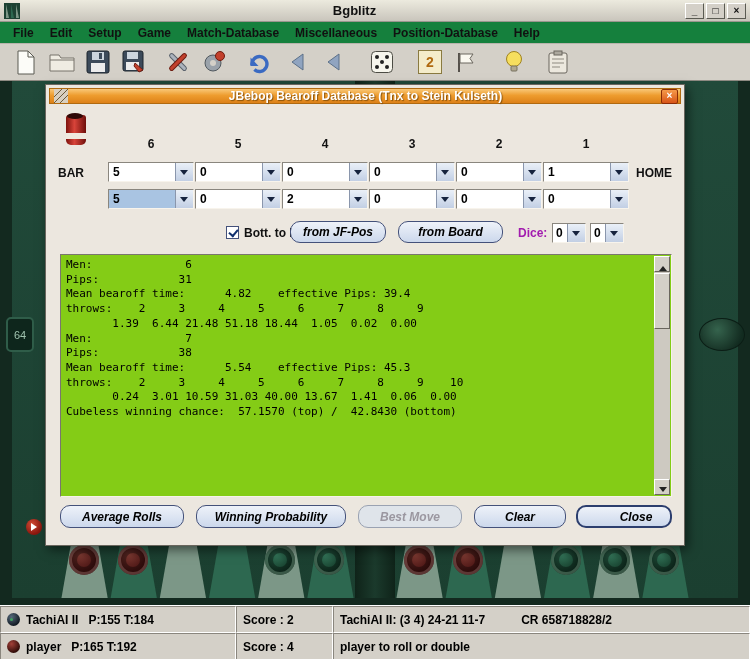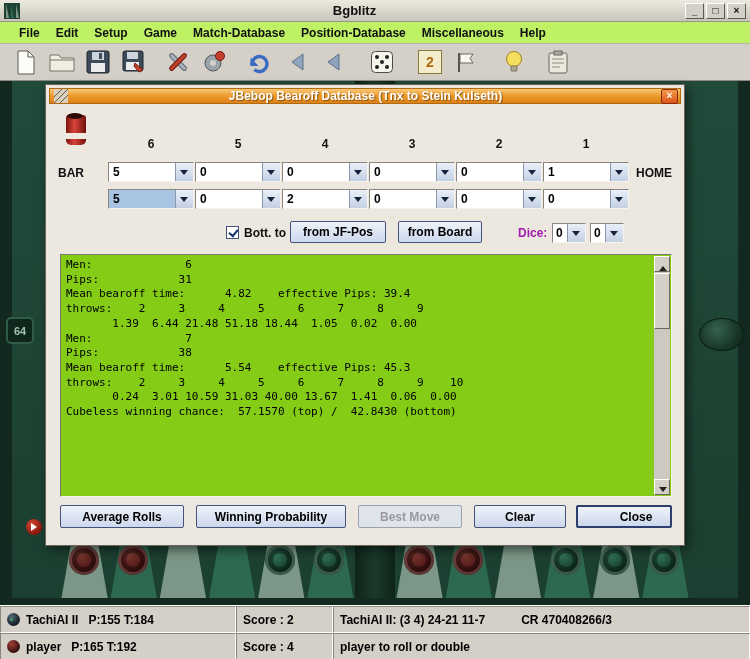--- a/index.html
+++ b/index.html
@@ -10,22 +10,22 @@
   .titlebar { position:absolute; top:0; left:0; right:0; height:22px;
     background:linear-gradient(#eceade,#c9c5bc); border-bottom:1px solid #9a968e;
     display:flex; align-items:center; padding:0 4px; }
   .app-icon { width:16px; height:16px; margin-right:4px; display:inline-block; }
   .window-title { flex:1; text-align:center; font-weight:bold; font-size:13px; color:#111; }
   .win-btns { display:flex; gap:2px; }
   .win-btn { width:19px; height:16px; background:#d4d0c8; border:1px solid;
     border-color:#ffffff #5a5a52 #5a5a52 #ffffff; font-size:10px; font-weight:bold;
     text-align:center; line-height:13px; color:#111; cursor:default; }
 
-  .menubar { position:absolute; top:22px; left:0; right:0; height:22px; background:#bef264;
-    display:flex; align-items:center; padding-left:11px; border-bottom:1px solid #b8b4ac; }
+  .menubar { position:absolute; top:22px; left:0; right:0; height:22px; background:#15803d;
+    display:flex; align-items:center; padding-left:5px; border-bottom:1px solid #b8b4ac; }
   .menu-item { font-size:12px; font-weight:bold; color:#111; padding:0 8px; height:22px; line-height:22px; }
 
   .toolbar { position:absolute; top:44px; left:0; right:0; height:37px; background:#d4d0c8;
     border-bottom:1px solid #8e8a82; display:flex; align-items:center; padding-left:8px; }
   .tool { width:36px; height:30px; display:flex; align-items:center; justify-content:center; }
   .m8{margin-left:8px}.m4{margin-left:4px}.m12{margin-left:12px}
   .two-box { width:24px; height:24px; margin-left:18px; margin-right:6px; background:#f4ecca;
     border:1px solid #8a7a40; display:flex; align-items:center; justify-content:center; }
   .two-glyph { font-size:14px; font-weight:bold; color:#b06a10; }
 
@@ -39,22 +39,22 @@
   .points.left { left:60px; width:295px; }
   .points.right { left:395px; width:295px; }
   .point { flex:1; clip-path:polygon(50% 0,3% 100%,97% 100%); }
   .points .point:nth-child(odd) { background:#7c9787; }
   .points .point:nth-child(even) { background:#2d6850; }
   .checker { position:absolute; width:30px; height:30px; border-radius:50%; top:464px; }
   .checker.maroon { background:radial-gradient(circle at 38% 32%,#7e3a32,#4a1514 58%,#2c0a08);
     box-shadow:inset 0 0 0 3px rgba(220,170,160,.28), inset 0 0 0 8px rgba(0,0,0,.35); }
   .checker.green { background:radial-gradient(circle at 38% 32%,#34765a,#163e2c 58%,#0b2418);
     box-shadow:inset 0 0 0 3px rgba(180,225,195,.28), inset 0 0 0 8px rgba(0,0,0,.35); }
-  .cube { position:absolute; left:6px; top:236px; width:28px; height:27px; background:#0e261c;
-    border:2px solid #2f5d49; border-radius:5px; color:#9fc2ae; font-size:11px; font-weight:bold;
+  .cube { position:absolute; left:6px; top:236px; width:28px; height:35px; background:#0e261c;
+    border:2px solid #2f5d49; border-radius:5px; color:#9fc2ae; font-size:11px; font-weight:normal;
     display:flex; align-items:center; justify-content:center; }
   .side-pill { position:absolute; left:699px; top:237px; width:46px; height:33px; border-radius:50%;
     background:radial-gradient(circle at 40% 35%,#35634d,#122b20 75%); border:1px solid #0b1d15; }
   .next-marker { position:absolute; left:26px; top:438px; width:16px; height:16px; border-radius:50%;
     background:radial-gradient(circle at 38% 32%,#d04a34,#8a160e 70%); }
   .next-marker::after { content:""; position:absolute; left:5px; top:4px; width:0; height:0;
     border:4px solid transparent; border-left:6px solid #fff; }
 
   
   .dialog { position:absolute; left:45px; top:84px; width:640px; height:462px;
@@ -90,23 +90,23 @@
   .combo.mini { width:34px; top:138px; height:20px; }
   .combo.mini .val { padding:2px 3px; }
 
   .checkbox { position:absolute; left:180px; top:141px; width:13px; height:13px; background:#fff;
     border:1px solid #44517a; }
   .checkbox::after { content:""; position:absolute; left:2px; top:2px; width:7px; height:4px;
     border-left:2px solid #12316e; border-bottom:2px solid #12316e; transform:rotate(-50deg); }
   .cb-label { position:absolute; left:198px; top:141px; font-size:12px; font-weight:bold; color:#111; }
   .dice-label { position:absolute; left:472px; top:141px; font-size:12px; font-weight:bold; color:#a21caf; }
 
-  .jbtn { background:linear-gradient(#eef2f9,#ccd8ec); border:1px solid #44517a; border-radius:2px;
+  .jbtn { background:linear-gradient(#eef2f9,#ccd8ec); border:1px solid #44517a; border-radius:10px;
     font-family:"Liberation Sans",sans-serif; font-weight:bold; font-size:12px; color:#000;
-    display:flex; align-items:center; justify-content:center; position:absolute; }
+    display:flex; align-items:center; justify-content:center; position:absolute;font-style:italic; }
   .jbtn.ctrl { top:136px; height:22px; }
   .jbtn.bottom { top:420px; height:23px; }
   .jbtn.disabled { color:#9b97a0; border-color:#9aa2b2; background:#dfe4ea; }
   .jbtn.default { border:2px solid #2c3e6e;padding-left:24px; }
 
   .output { position:absolute; left:14px; top:169px; width:612px; height:243px; background:#84cc16;
     border:1px solid; border-color:#7a766e #f6f2ea #f6f2ea #7a766e; }
   .output-text { position:absolute; left:0; top:0; right:18px; bottom:0; padding:3px 5px;
     font-family:"DejaVu Sans Mono", monospace; font-size:11px; line-height:14.7px;
     white-space:pre; color:#000; overflow:hidden; }
@@ -156,22 +156,22 @@
       <span class="win-btn">×</span>
     </span>
   </div>
 
   <div class="menubar">
     <span class="menu-item">File</span>
     <span class="menu-item">Edit</span>
     <span class="menu-item">Setup</span>
     <span class="menu-item">Game</span>
     <span class="menu-item">Match-Database</span>
+    <span class="menu-item">Miscellaneous</span>
     <span class="menu-item">Position-Database</span>
-    <span class="menu-item">Miscellaneous</span>
     <span class="menu-item">Help</span>
   </div>
 
   <div class="toolbar">
     <span class="tool">
       <svg width="22" height="25">
           <path d="M3 1h10l6 6v17H3z" fill="#fcfcf8" stroke="#5a5a52"></path>
           <path d="M13 1v6h6" fill="none" stroke="#5a5a52"></path>
         </svg>
     </span>
@@ -363,21 +363,21 @@
         <span class="cbtn"></span>
       </div>
     <div class="combo r2" style="left:497px">
         <span class="val">0</span>
         <span class="cbtn"></span>
       </div>
 
     <span class="checkbox"></span>
     <span class="cb-label">Bott. to Move</span>
     <span class="jbtn ctrl" style="left:244px; width:96px">from JF-Pos</span>
-    <span class="jbtn ctrl" style="left:352px; width:84px">from Board</span>
+    <span class="jbtn ctrl" style="left:352px; width:105px">from Board</span>
     <span class="dice-label">Dice:</span>
     <div class="combo mini" style="left:506px">
         <span class="val">0</span>
         <span class="cbtn"></span>
       </div>
     <div class="combo mini" style="left:544px">
         <span class="val">0</span>
         <span class="cbtn"></span>
       </div>
 
@@ -411,21 +411,21 @@
     <div class="cell">
       <span class="sicon ai"></span>
       <span>TachiAI II</span>
       <span class="stats-gap">P:155 T:184</span>
     </div>
     <div class="cell">
       <span>Score : 2</span>
     </div>
     <div class="cell">
       <span>TachiAI II: (3 4) 24-21 11-7</span>
-      <span class="cr-text">CR 470408266/3</span>
+      <span class="cr-text">CR 658718828/2</span>
     </div>
     <div class="cell">
       <span class="sicon player"></span>
       <span>player</span>
       <span class="stats-gap">P:165 T:192</span>
     </div>
     <div class="cell">
       <span>Score : 4</span>
     </div>
     <div class="cell">

